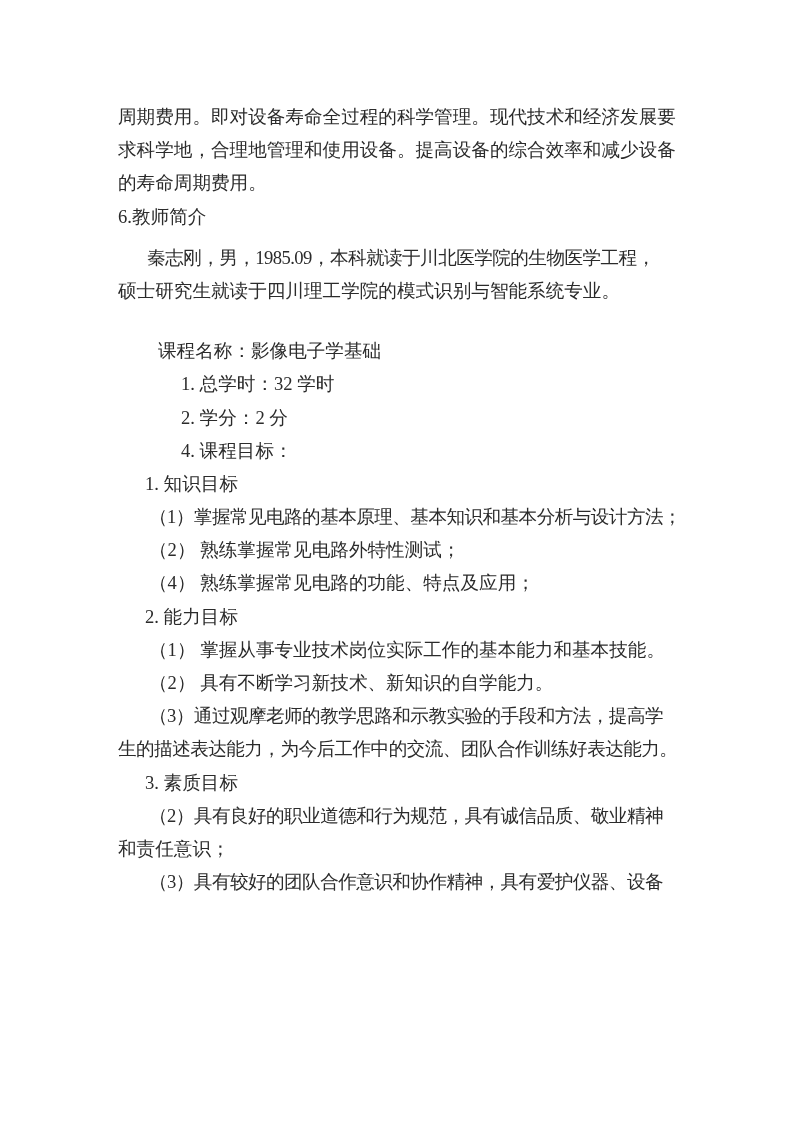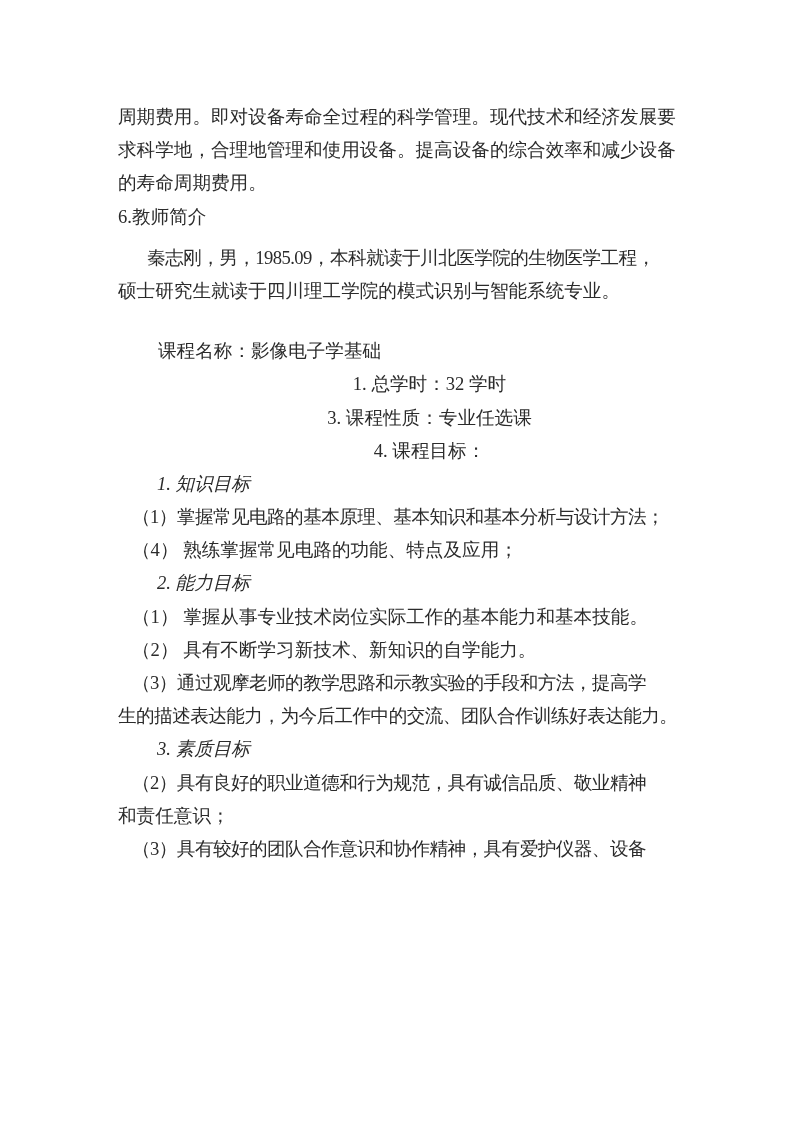--- a/index.html
+++ b/index.html
@@ -33,42 +33,43 @@
   .line.blank {
     height: 27px;
   }
   .line.tight {
     letter-spacing: -0.55px;
   }
   
   .indent-none   { margin-left: 0; }
   .indent-para   { margin-left: 29px; margin-top: 8px; }
   .indent-course { margin-left: 40px; }
-  .indent-list   { margin-left: 63px; text-align: center; }
-  .indent-obj    { margin-left: 39px; font-style: italic; }
-  .indent-sub    { margin-left: 14px; }
+  .indent-list   { margin-left: 63px; }
+  .indent-obj    { margin-left: 27px; }
+  .indent-sub    { margin-left: 31px; }
 </style>
 </head>
 <body>
 
 <div class="page" style="background: rgb(255, 255, 255); color: rgb(43, 43, 43);">
   <div class="text-block" id="doc-body">
       <div class="line indent-none">周期费用。即对设备寿命全过程的科学管理。现代技术和经济发展要</div>
       <div class="line indent-none">求科学地，合理地管理和使用设备。提高设备的综合效率和减少设备</div>
       <div class="line indent-none">的寿命周期费用。</div>
       <div class="line indent-none">6.教师简介</div>
       <div class="line indent-para tight">秦志刚，男，1985.09，本科就读于川北医学院的生物医学工程，</div>
       <div class="line indent-none">硕士研究生就读于四川理工学院的模式识别与智能系统专业。</div>
       <div class="line indent-none blank"></div>
       <div class="line indent-course">课程名称：影像电子学基础</div>
       <div class="line indent-list">1. 总学时：32 学时</div>
-      <div class="line indent-list">3. 课程性质：专业任选课</div>
+      <div class="line indent-list">2. 学分：2 分</div>
       <div class="line indent-list">4. 课程目标：</div>
       <div class="line indent-obj">1. 知识目标</div>
       <div class="line indent-sub tight">（1）掌握常见电路的基本原理、基本知识和基本分析与设计方法；</div>
+      <div class="line indent-sub">（2） 熟练掌握常见电路外特性测试；</div>
       <div class="line indent-sub">（4） 熟练掌握常见电路的功能、特点及应用；</div>
       <div class="line indent-obj">2. 能力目标</div>
       <div class="line indent-sub">（1） 掌握从事专业技术岗位实际工作的基本能力和基本技能。</div>
       <div class="line indent-sub">（2） 具有不断学习新技术、新知识的自学能力。</div>
       <div class="line indent-sub tight">（3）通过观摩老师的教学思路和示教实验的手段和方法，提高学</div>
       <div class="line indent-none tight">生的描述表达能力，为今后工作中的交流、团队合作训练好表达能力。</div>
       <div class="line indent-obj">3. 素质目标</div>
       <div class="line indent-sub tight">（2）具有良好的职业道德和行为规范，具有诚信品质、敬业精神</div>
       <div class="line indent-none">和责任意识；</div>
       <div class="line indent-sub tight">（3）具有较好的团队合作意识和协作精神，具有爱护仪器、设备</div>

